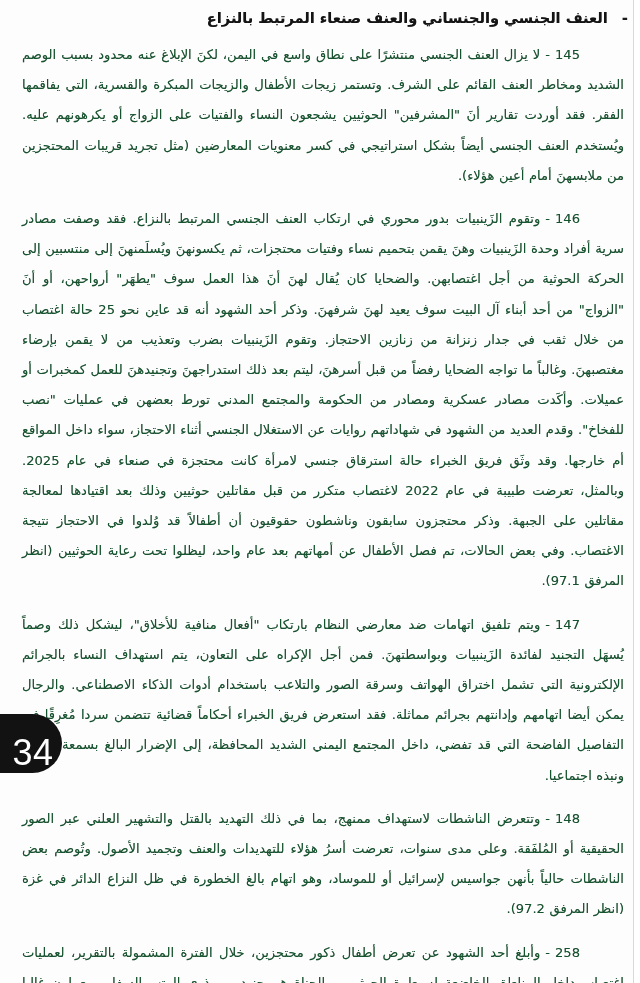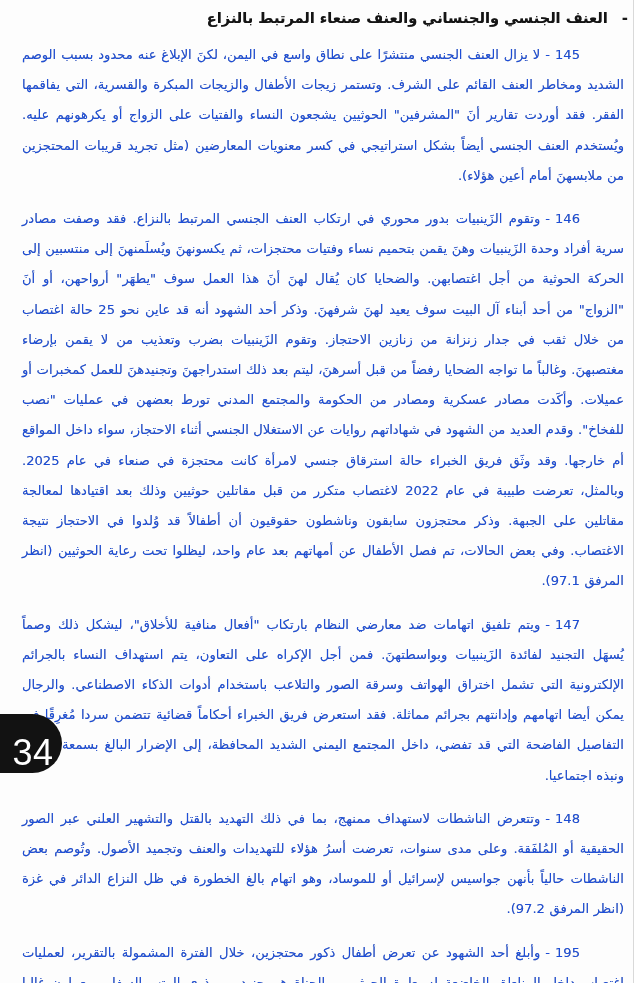--- a/index.html
+++ b/index.html
@@ -72,21 +72,21 @@
     text-shadow: 0 0 0.6px rgba(0,0,0,0.55);
   }
 
   
   .para {
     direction: rtl;
     text-align: justify;
     text-align-last: right;
     font-size: 13.1px;
     line-height: 30.2px;
-    color: #1d4ed8;
+    color: #14532d;
     margin: 0 8px 0 12px;
     padding: 0;
     text-shadow: 0 0 0.45px rgba(0,0,0,0.35);
     word-spacing: 0.4px;
   }
   .para.first { margin-top: 14px; }
   .para + .para { margin-top: 13px; }
 
   .para .pnum {
     display: inline;
@@ -153,21 +153,21 @@
 
     <p class="para">
       <span class="plead"></span><span class="ltr pnum">147</span><span class="pdash">-</span><span>ويتم تلفيق اتهامات ضد معارضي النظام بارتكاب "أفعال منافية للأخلاق"، ليشكل ذلك وصماً يُسهَل التجنيد لفائدة الزَينبيات وبواسطتهنَ. فمن أجل الإكراه على التعاون، يتم استهداف النساء بالجرائم الإلكترونية التي تشمل اختراق الهواتف وسرقة الصور والتلاعب باستخدام أدوات الذكاء الاصطناعي. والرجال يمكن أيضا اتهامهم وإدانتهم بجرائم مماثلة. فقد استعرض فريق الخبراء أحكاماً قضائية تتضمن سردا مُغرِقًا في التفاصيل الفاضحة التي قد تفضي، داخل المجتمع اليمني الشديد المحافظة، إلى الإضرار البالغ بسمعة المتهم ونبذه اجتماعيا.</span>
     </p>
 
     <p class="para">
       <span class="plead"></span><span class="ltr pnum">148</span><span class="pdash">-</span><span>وتتعرض الناشطات لاستهداف ممنهج، بما في ذلك التهديد بالقتل والتشهير العلني عبر الصور الحقيقية أو المُلفَقة. وعلى مدى سنوات، تعرضت أسرُ هؤلاء للتهديدات والعنف وتجميد الأصول. وتُوصم بعض الناشطات حالياً بأنهن جواسيس لإسرائيل أو للموساد، وهو اتهام بالغ الخطورة في ظل النزاع الدائر في غزة (انظر المرفق 97.2).</span>
     </p>
 
     <p class="para">
-      <span class="plead"></span><span class="ltr pnum">195</span><span class="pdash">-</span><span>وأبلغ أحد الشهود عن تعرض أطفال ذكور محتجزين، خلال الفترة المشمولة بالتقرير، لعمليات اغتصاب داخل المناطق الخاضعة لسيطرة الحوثيين. والجناة هم جنود من ذوي الرتب السفلى، يعملون غالبا كحرس بوابات ويتصرفون من دون علم قادتهم. وقد أكدت مصادر عسكرية حدوث حالات عنف جنسي ضد</span>
+      <span class="plead"></span><span class="ltr pnum">258</span><span class="pdash">-</span><span>وأبلغ أحد الشهود عن تعرض أطفال ذكور محتجزين، خلال الفترة المشمولة بالتقرير، لعمليات اغتصاب داخل المناطق الخاضعة لسيطرة الحوثيين. والجناة هم جنود من ذوي الرتب السفلى، يعملون غالبا كحرس بوابات ويتصرفون من دون علم قادتهم. وقد أكدت مصادر عسكرية حدوث حالات عنف جنسي ضد</span>
     </p>
 
   </div>
 
   <div class="page-badge">
     <span>34</span>
   </div>
 
 </div>
 

